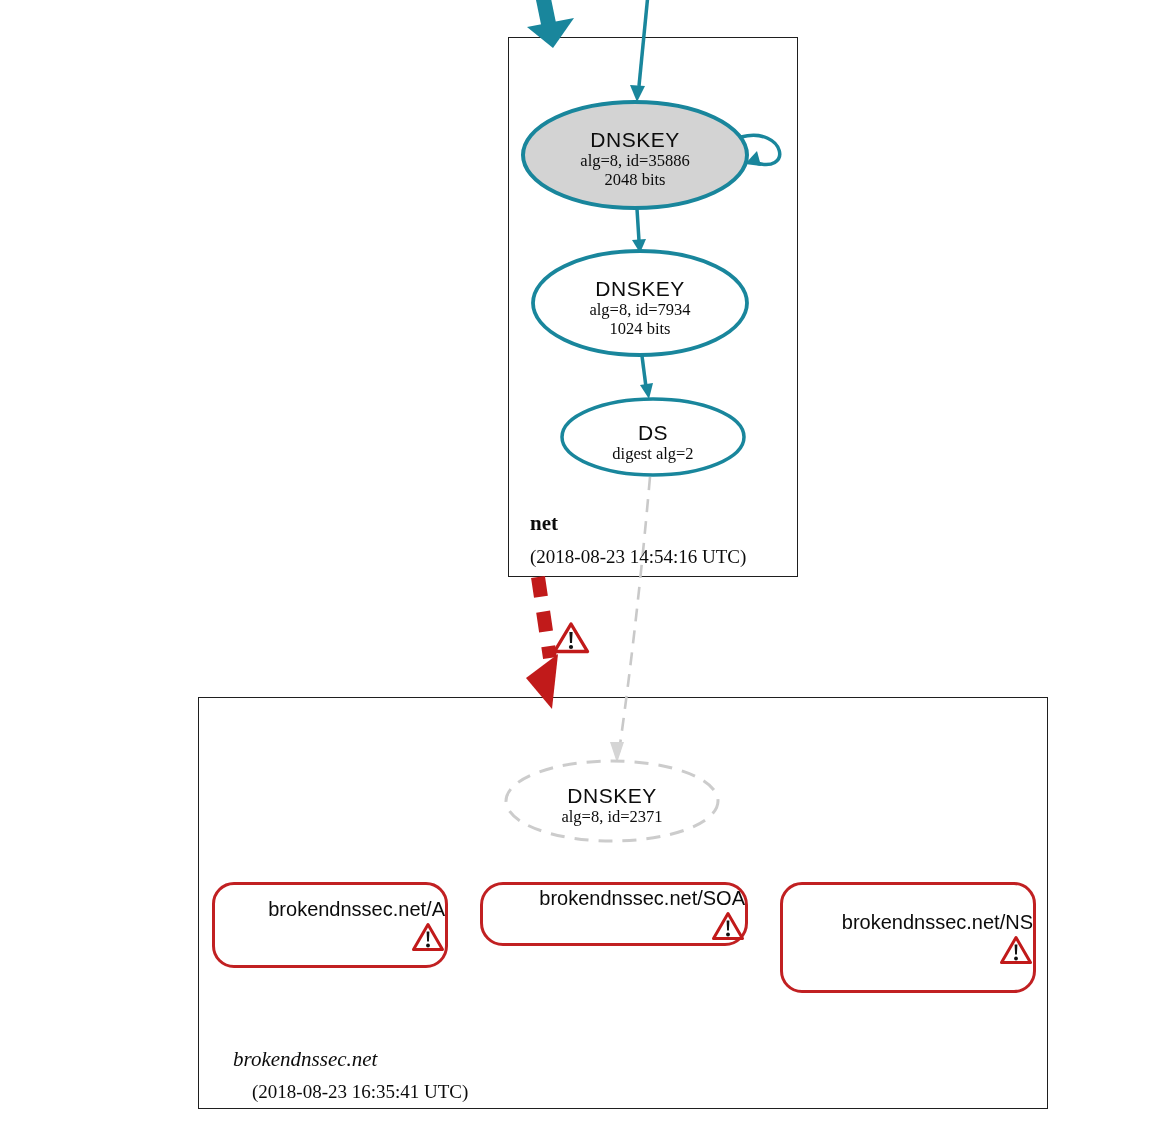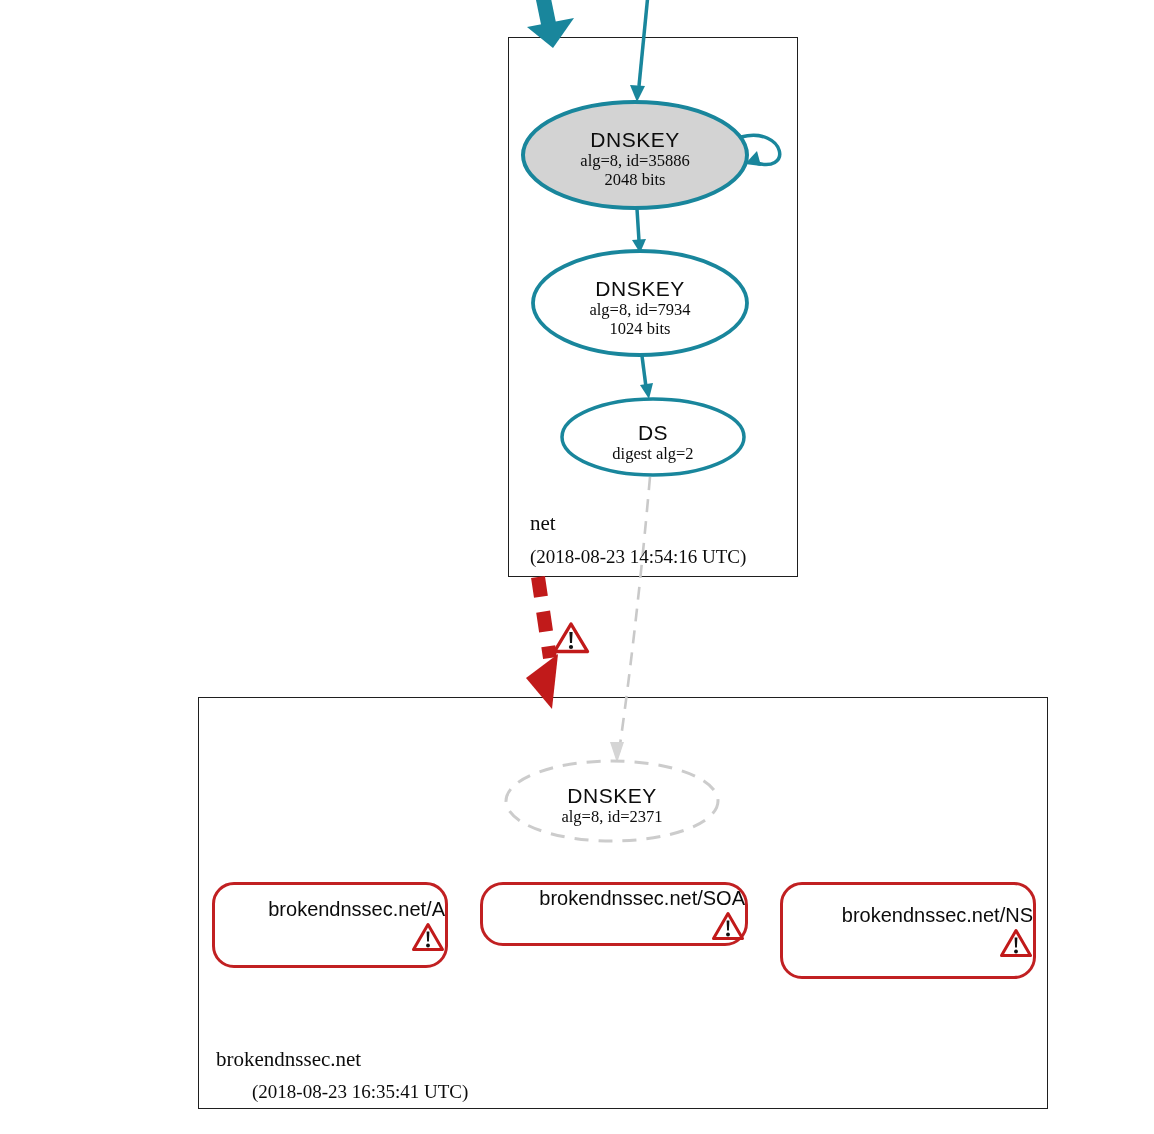--- a/index.html
+++ b/index.html
@@ -173,28 +173,28 @@
 
   <div class="rrset" style="left:480px; top:882px; width:268px; height:64px;border-radius:23px;">
     <span class="rrset-label">brokendnssec.net/SOA</span>
     <svg width="34" height="30" viewBox="0 0 34 30">
       <polygon points="17,2.5 31.5,27.5 2.5,27.5" fill="#ffffff" stroke="#c11a1a" stroke-width="3" stroke-linejoin="round"></polygon>
       <polygon points="15.6,9.5 18.4,9.5 17.9,19.5 16.1,19.5" fill="#111"></polygon>
       <circle cx="17" cy="23.5" r="1.9" fill="#111"></circle>
     </svg>
   </div>
 
-  <div class="rrset" style="left:780px; top:882px; width:256px; height:97px;">
+  <div class="rrset" style="left:780px; top:882px; width:256px; height:111px;">
     <span class="rrset-label">brokendnssec.net/NS</span>
     <svg width="34" height="30" viewBox="0 0 34 30">
       <polygon points="17,2.5 31.5,27.5 2.5,27.5" fill="#ffffff" stroke="#c11a1a" stroke-width="3" stroke-linejoin="round"></polygon>
       <polygon points="15.6,9.5 18.4,9.5 17.9,19.5 16.1,19.5" fill="#111"></polygon>
       <circle cx="17" cy="23.5" r="1.9" fill="#111"></circle>
     </svg>
   </div>
 
-  <div class="zone-label" style="left:530px; top:512px;">net</div>
+  <div class="zone-label" style="left:530px; top:512px;font-weight:bold;">net</div>
   <div class="zone-timestamp" style="left:530px; top:546px;">(2018-08-23 14:54:16 UTC)</div>
 
-  <div class="zone-label" style="left:216px; top:1048px;">brokendnssec.net</div>
+  <div class="zone-label" style="left:233px; top:1048px;font-style:italic;">brokendnssec.net</div>
   <div class="zone-timestamp" style="left:220px; top:1081px;margin-left:32px;">(2018-08-23 16:35:41 UTC)</div>
 
 </div>
 
 </body></html>

